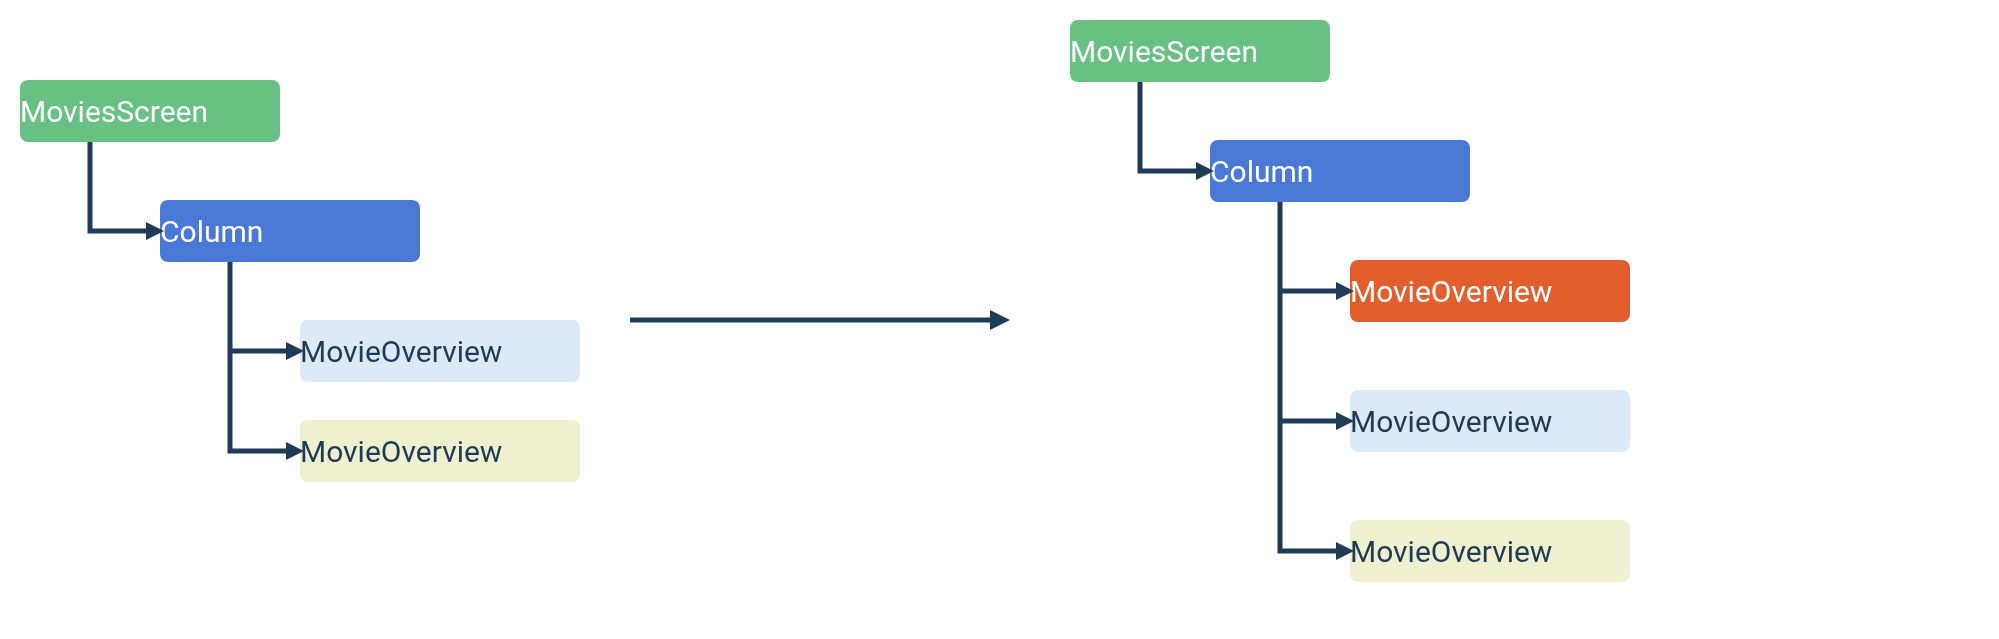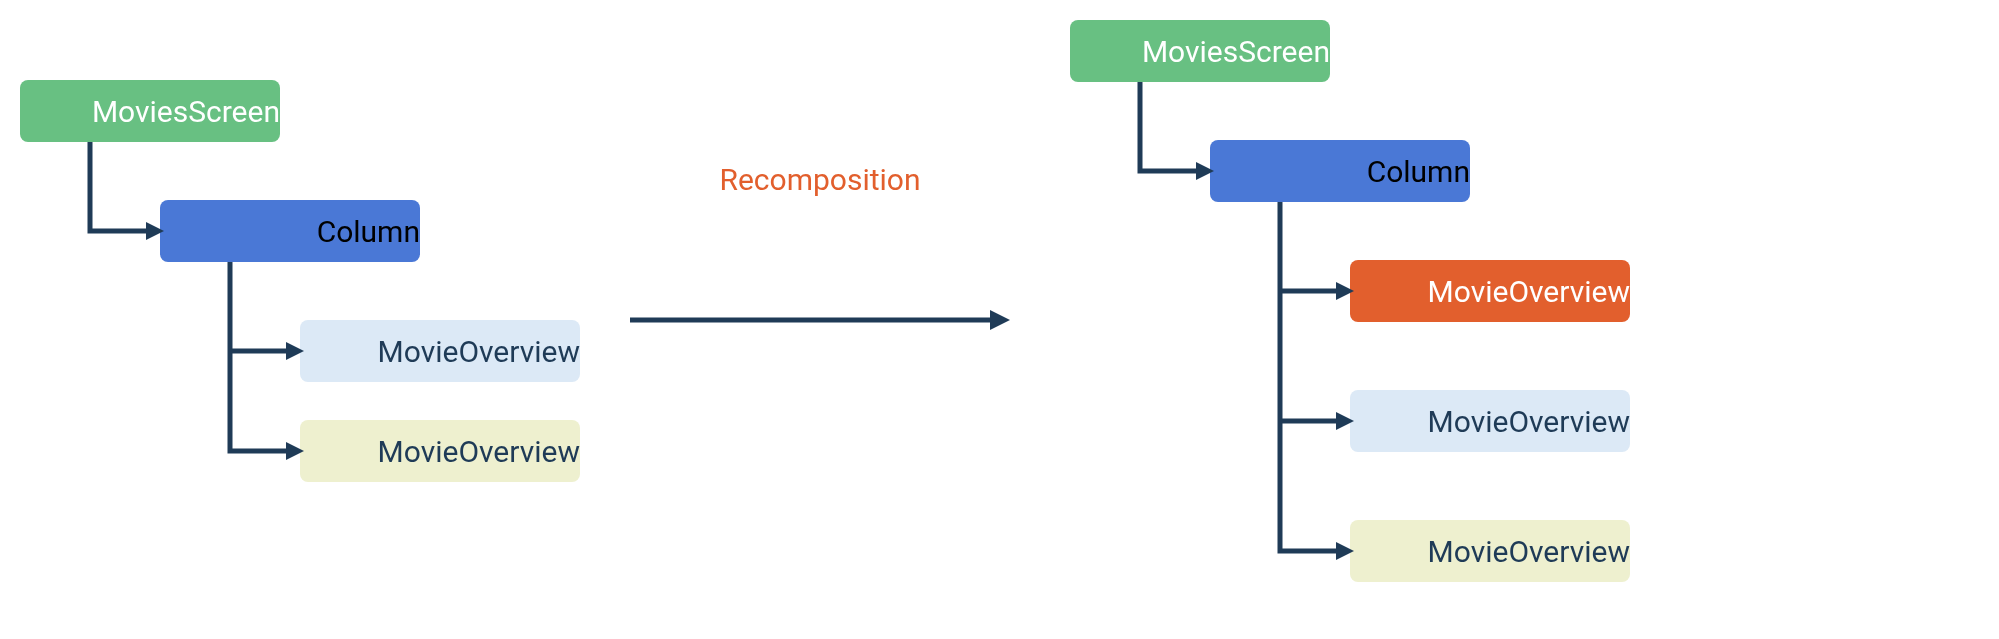--- a/index.html
+++ b/index.html
@@ -9,26 +9,26 @@
     width: 1999px;
     height: 639px;
     position: relative;
     overflow: hidden;
   }
   .node {
     position: absolute;
     border-radius: 8px;
     display: flex;
     align-items: center;
-    justify-content: flex-end;
+    justify-content: flex-start;
     font-size: 30px;
     font-weight: 400;
   }
   .node-green { background: #68c082; color: #ffffff; }
-  .node-blue  { background: #4a78d6; color: #000000; }
+  .node-blue  { background: #4a78d6; color: #ffffff; }
   .node-lightblue { background: #dce9f6; color: #1f3b57; }
   .node-yellow { background: #eef0cf; color: #1f3b57; }
   .node-orange { background: #e25f2d; color: #ffffff; }
   .center-label {
     position: absolute;
     color: #e25f2d;
     font-size: 30px;
     text-align: center;
     line-height: 1.35;
     width: 380px;
@@ -62,21 +62,20 @@
 </svg>
 
 <svg class="connector" style="left:0; top:0; width:600px; height:600px;">
   <path class="stroke" d="M 230 262 L 230 451 L 286 451"></path>
   <polygon class="arrowhead" points="286,442 304,451 286,460"></polygon>
   <path class="stroke" d="M 230 351 L 286 351"></path>
   <polygon class="arrowhead" points="286,342 304,351 286,360"></polygon>
 </svg>
 
 <div class="center-label" style="left:630px; top:160px;">
-  <div>Recomposition</div>
 </div>
 <svg class="connector" style="left:630px; top:300px; width:380px; height:40px;">
   <line class="stroke" x1="0" y1="20" x2="360" y2="20"></line>
   <polygon class="arrowhead" points="360,10 380,20 360,30"></polygon>
 </svg>
 
 <div class="node node-green" style="left:1070px; top:20px; width:260px; height:62px;">
   <span>MoviesScreen</span>
 </div>
 

